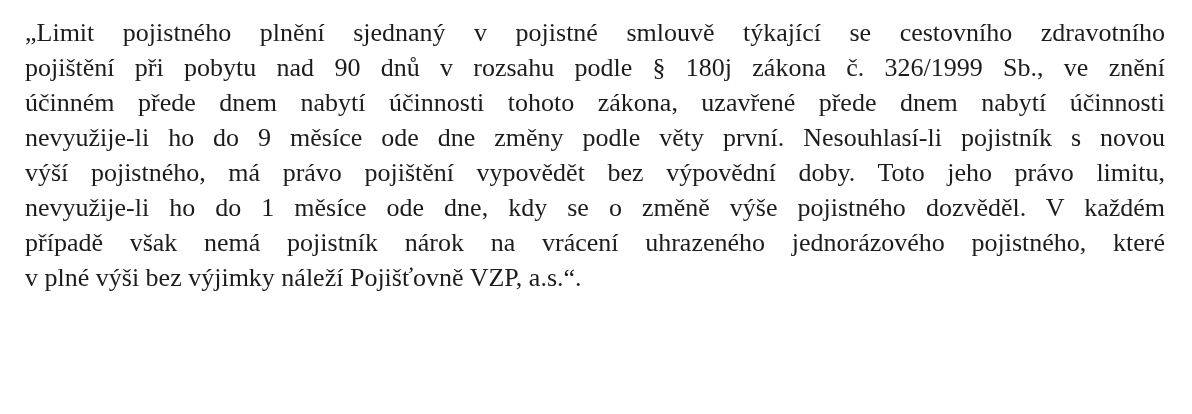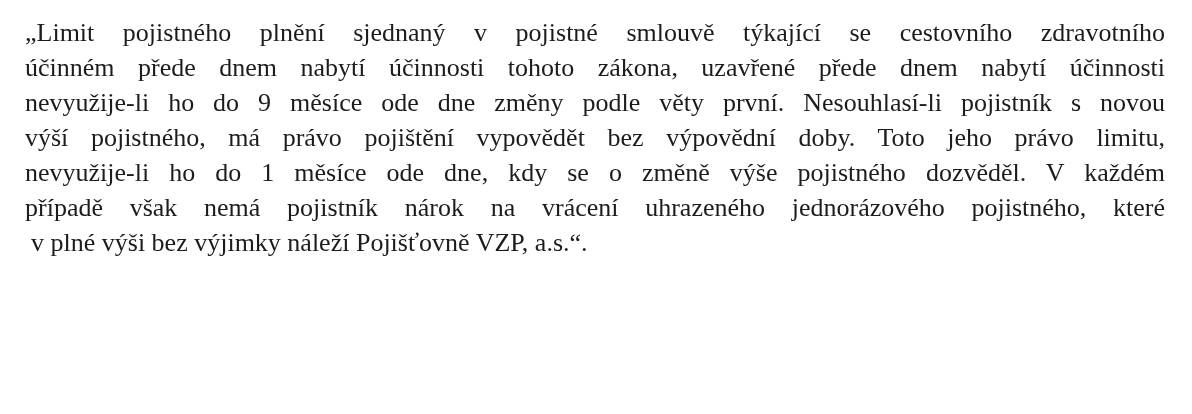--- a/index.html
+++ b/index.html
@@ -22,29 +22,29 @@
     font-family: "Liberation Serif", "DejaVu Serif", serif;
     font-size: 26px;
     line-height: 35px;
     color: #1c1c1c;
     text-align: justify;
     text-align-last: justify;
   }
   .line.last {
     text-align: left;
     text-align-last: left;
-    margin-left: 6px;
   }
 </style>
 </head>
 <body>
 
 <div class="page">
   <div class="paragraph">
     <div class="line">„Limit pojistného plnění sjednaný v pojistné smlouvě týkající se cestovního zdravotního</div>
+    <div class="line">pojištění při pobytu nad 90 dnů v rozsahu podle § 180j zákona č. 326/1999 Sb., ve znění</div>
     <div class="line">účinném přede dnem nabytí účinnosti tohoto zákona, uzavřené přede dnem nabytí účinnosti</div>
     <div class="line">nevyužije-li ho do 9 měsíce ode dne změny podle věty první. Nesouhlasí-li pojistník s novou</div>
     <div class="line">výší pojistného, má právo pojištění vypovědět bez výpovědní doby. Toto jeho právo limitu,</div>
     <div class="line">nevyužije-li ho do 1 měsíce ode dne, kdy se o změně výše pojistného dozvěděl. V každém</div>
     <div class="line">případě však nemá pojistník nárok na vrácení uhrazeného jednorázového pojistného, které</div>
     <div class="line last">v plné výši bez výjimky náleží Pojišťovně VZP, a.s.“.</div>
   </div>
 </div>
 
 </body></html>

